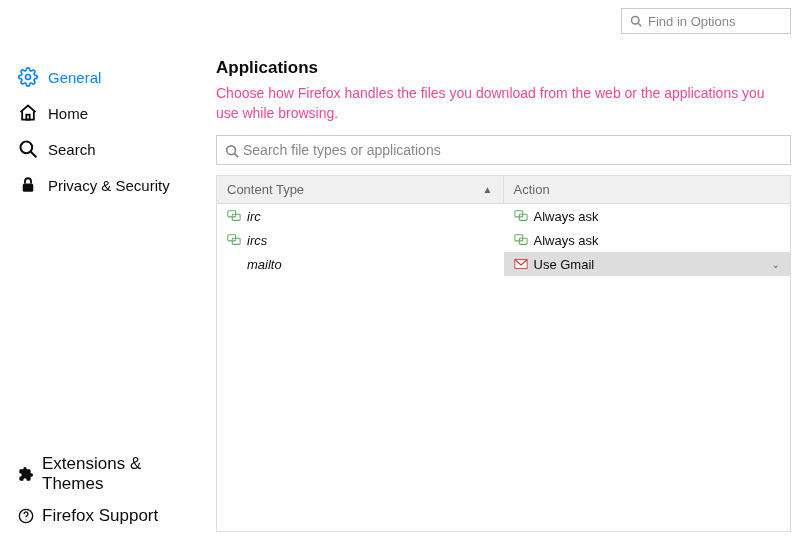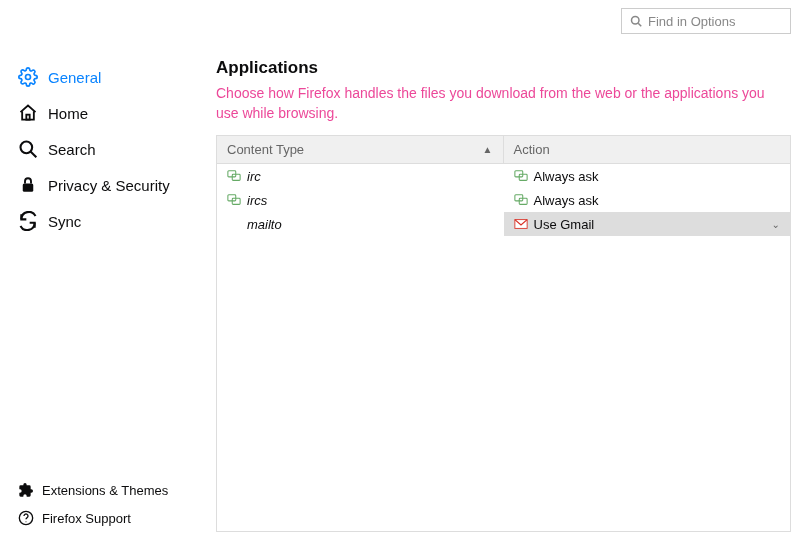--- a/index.html
+++ b/index.html
@@ -50,21 +50,21 @@
     .nav-top { flex: 1; }
     .nav-bottom { padding-bottom: 18px; }
     .nav-item {
       display: flex;
       align-items: center;
       gap: 10px;
       padding: 8px 6px;
       font-size: 15px;
       cursor: pointer;
     }
-    .nav-item.small { font-size: 13px; gap: 8px; padding: 6px 6px;}
+    .nav-item.small { font-size: 17px; gap: 8px; padding: 6px 6px;}
     .nav-item.active { color: #0a84ff; }
     .nav-icon {
       width: 20px;
       height: 20px;
       display: flex;
       align-items: center;
       justify-content: center;
       flex-shrink: 0;
     }
     .nav-item.small .nav-icon { width: 16px; height: 16px;}
@@ -198,31 +198,20 @@
       </div>
       <div class="nav-item">
         <span class="nav-icon">
           <svg viewBox="0 0 24 24" width="18" height="18" fill="#0c0c0d">
             <rect x="5" y="10" width="14" height="11" rx="2"></rect>
             <path d="M8 10 V7 a4 4 0 0 1 8 0 V10" fill="none" stroke="#0c0c0d" stroke-width="2.5"></path>
           </svg>
         </span>
         <span>Privacy &amp; Security</span>
       </div>
-      <div class="nav-item">
-        <span class="nav-icon">
-          <svg viewBox="0 0 24 24" width="20" height="20" fill="none" stroke="#0c0c0d" stroke-width="2.5">
-            <path d="M21 6 A9 9 0 0 0 4 10"></path>
-              <polyline points="4,4 4,10 10,10"></polyline>
-            <path d="M3 18 A9 9 0 0 0 20 14"></path>
-              <polyline points="20,20 20,14 14,14"></polyline>
-          </svg>
-        </span>
-        <span>Sync</span>
-      </div>
     </div>
     <div class="nav-bottom">
       <div class="nav-item small">
         <span class="nav-icon">
           <svg viewBox="0 0 24 24" width="16" height="16" fill="#0c0c0d">
             <path d="M20 11h-1V7a2 2 0 0 0-2-2h-4V4a2.5 2.5 0 1 0-5 0v1H4a2 2 0 0 0-2 2v4h1a2.5 2.5 0 1 1 0 5H2v4a2 2 0 0 0 2 2h4v-1a2.5 2.5 0 1 1 5 0v1h4a2 2 0 0 0 2-2v-4h1a2.5 2.5 0 1 0 0-5z"></path>
           </svg>
         </span>
         <span>Extensions &amp; Themes</span>
       </div>
@@ -236,20 +225,29 @@
         </span>
         <span>Firefox Support</span>
       </div>
     </div>
   </aside>
 
   <main class="content">
     <h2 class="section-title">Applications</h2>
     <p class="section-desc">Choose how Firefox handles the files you download from the web or the applications you use while browsing.</p>
 
+    <div class="search-apps">
+      <span class="mag-icon">
+        <svg viewBox="0 0 16 16" width="14" height="14" fill="none" stroke="#888" stroke-width="2">
+          <circle cx="7" cy="7" r="5"></circle>
+            <line x1="11" y1="11" x2="15" y2="15"></line>
+        </svg>
+      </span>
+      <span class="placeholder">Search file types or applications</span>
+    </div>
 
     <div class="table">
       <div class="thead">
         <div class="th th-ct">
           <span>Content Type</span>
           <span class="chev">▲</span>
         </div>
         <div class="th th-ac">
           <span>Action</span>
         </div>

